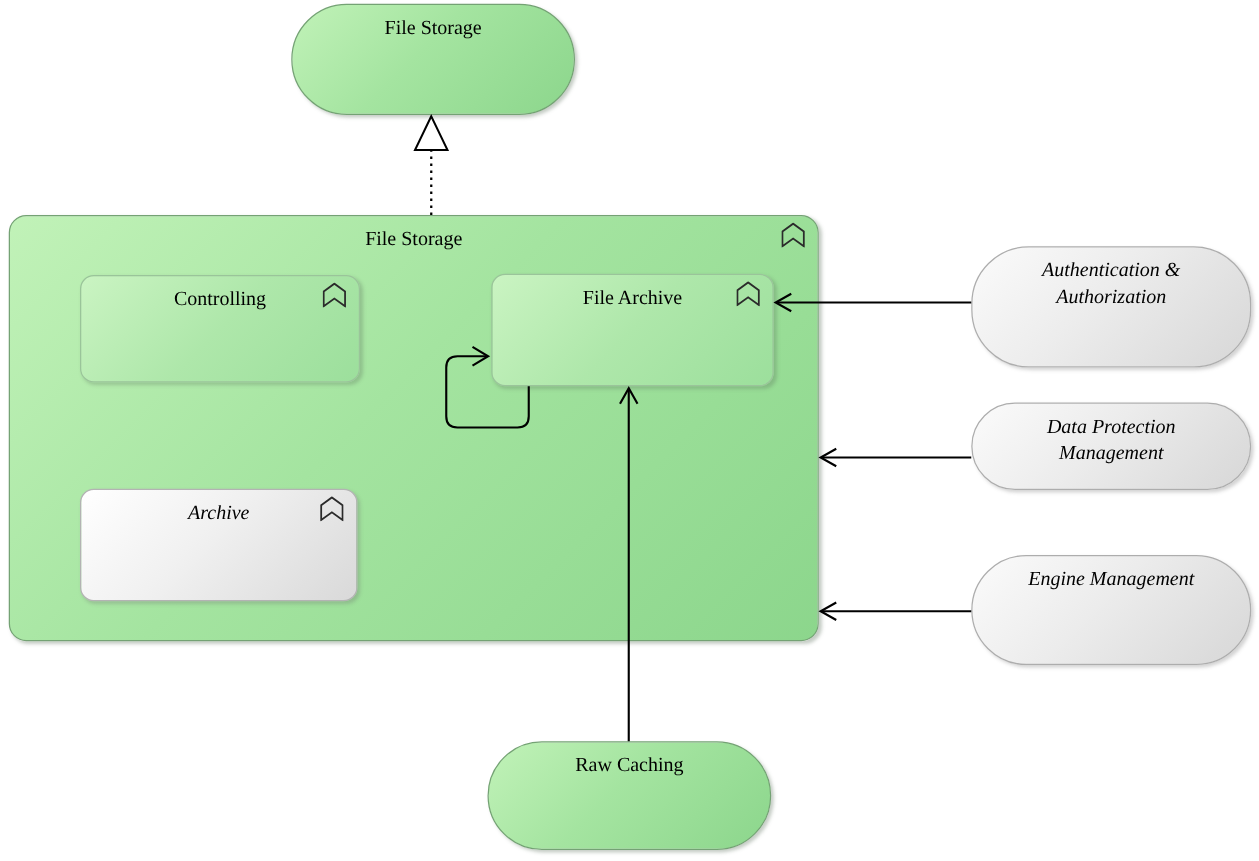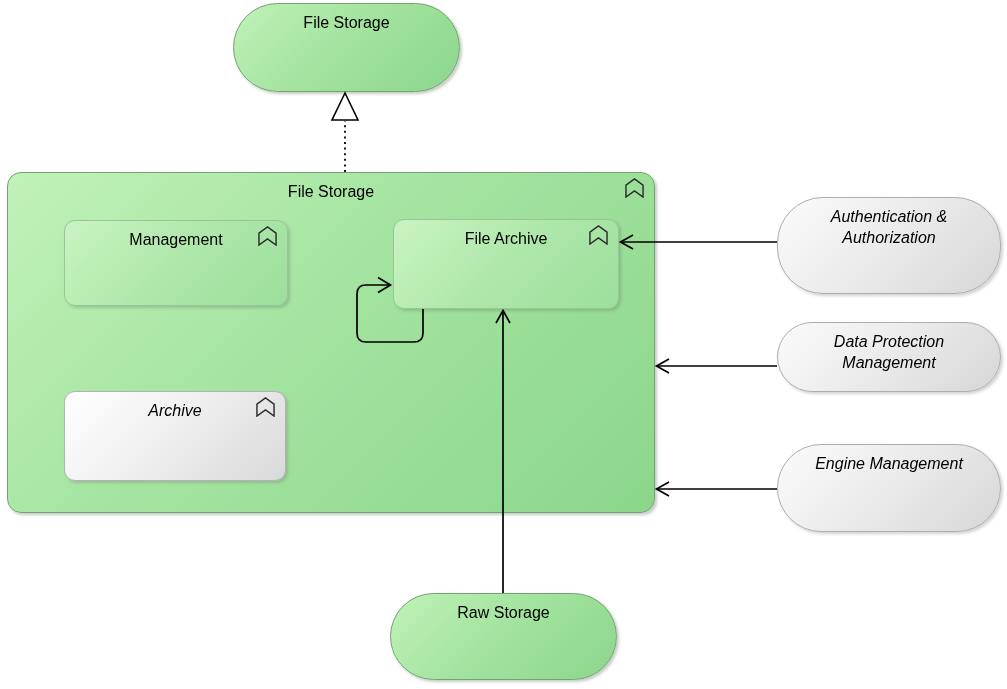--- a/index.html
+++ b/index.html
@@ -1,18 +1,18 @@
 <!DOCTYPE html>
 <html><head>
 <meta charset="utf-8">
 <style>
   html,body{margin:0;padding:0;background:#ffffff;}
   .canvas{
     position:relative;width:1007px;height:689px;background:#ffffff;
-    font-family:Liberation Sans, sans-serif;color:#000;overflow:hidden;
+    font-family:Liberation Serif, serif;color:#000;overflow:hidden;
   }
   .node{position:absolute;box-sizing:border-box;}
   .pill{border-radius:46px;}
   .rbox{border-radius:11px;}
   .green{
     background:linear-gradient(135deg,#c1f2b8 0%,#a4e4a0 45%,#8cd68c 100%);
     border:1px solid #74a274;
     box-shadow:2px 2px 3px rgba(90,110,90,0.35);
   }
   .green-inner{
@@ -48,21 +48,21 @@
     <span class="node-label">File Storage</span>
   </div>
 
   <div class="node rbox green bigbox" style="left:7px;top:172px;width:648px;height:341px;border-radius:14px;">
     <span class="node-label">File Storage</span>
     <svg class="func-icon" viewBox="0 0 20 21">
       <polygon points="1,20 1,7.5 10,1 19,7.5 19,20 10,13.5" fill="none" stroke="#2b2b2b" stroke-width="1.5"></polygon>
     </svg>
 
     <div class="node rbox green-inner" style="left:56px;top:47px;width:224px;height:86px;">
-      <span class="node-label">Management</span>
+      <span class="node-label">Controlling</span>
       <svg class="func-icon" viewBox="0 0 20 21">
         <polygon points="1,20 1,7.5 10,1 19,7.5 19,20 10,13.5" fill="none" stroke="#2b2b2b" stroke-width="1.5"></polygon>
       </svg>
     </div>
 
     <div class="node rbox green-inner" style="left:385px;top:46px;width:226px;height:90px;">
       <span class="node-label">File Archive</span>
       <svg class="func-icon" viewBox="0 0 20 21">
         <polygon points="1,20 1,7.5 10,1 19,7.5 19,20 10,13.5" fill="none" stroke="#2b2b2b" stroke-width="1.5"></polygon>
       </svg>
@@ -82,21 +82,21 @@
 
   <div class="node pill graypill italic" style="left:777px;top:322px;width:224px;height:70px;">
     <span class="node-label" style="padding-left:26px;padding-right:26px;">Data Protection Management</span>
   </div>
 
   <div class="node pill graypill italic" style="left:777px;top:444px;width:224px;height:88px;">
     <span class="node-label" style="padding-left:12px;padding-right:12px;">Engine Management</span>
   </div>
 
   <div class="node pill green" style="left:390px;top:593px;width:227px;height:87px;">
-    <span class="node-label">Raw Storage</span>
+    <span class="node-label">Raw Caching</span>
   </div>
 
   <svg class="overlay" width="1007" height="689" viewBox="0 0 1007 689">
 
     <g>
       <line x1="345" y1="172" x2="345" y2="121" stroke="#000" stroke-width="1.8" stroke-dasharray="2 3.6"></line>
       <polygon points="345,93 332,120 358,120" fill="#ffffff" stroke="#000" stroke-width="1.6"></polygon>
     </g>
 
     <g fill="none" stroke="#000" stroke-width="1.7">

